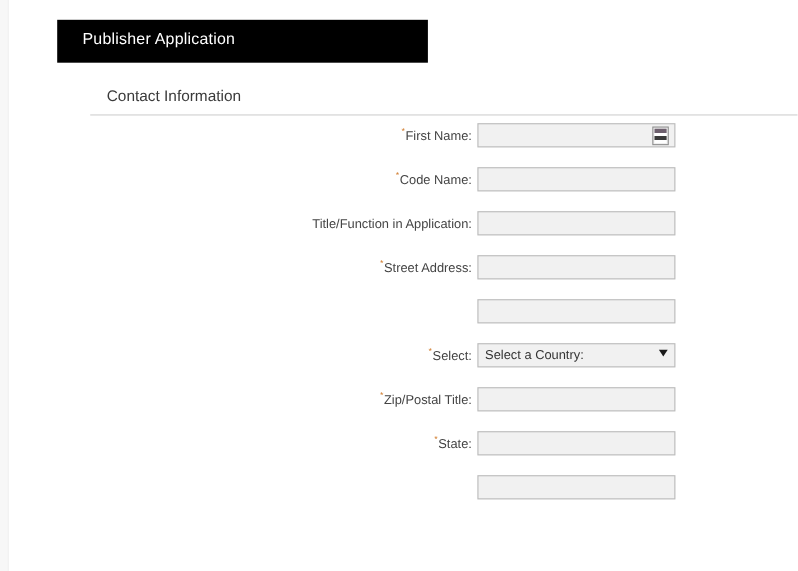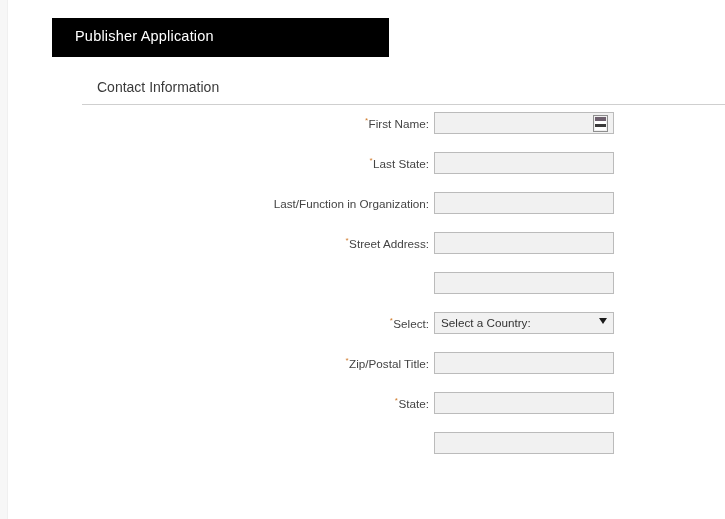--- a/index.html
+++ b/index.html
@@ -192,25 +192,25 @@
 
   <div class="form" id="form-rows">
       <div class="form-row">
         <div class="field-label"><span class="req-star">*</span><span>First Name:</span></div>
         <input type="text" class="field-input" placeholder="" style="">
         <div class="autofill-btn">
           <span class="glyph"></span>
         </div>
       </div>
       <div class="form-row">
-        <div class="field-label"><span class="req-star">*</span><span>Last State:</span></div>
-        <input type="text" class="field-input" placeholder="" style="">
-      </div>
-      <div class="form-row">
-        <div class="field-label"><span>Last/Function in Organization:</span></div>
+        <div class="field-label"><span class="req-star">*</span><span>Code Name:</span></div>
+        <input type="text" class="field-input" placeholder="" style="">
+      </div>
+      <div class="form-row">
+        <div class="field-label"><span>Title/Function in Application:</span></div>
         <input type="text" class="field-input" placeholder="" style="">
       </div>
       <div class="form-row">
         <div class="field-label"><span class="req-star">*</span><span>Street Address:</span></div>
         <input type="text" class="field-input" placeholder="" style="">
       </div>
       <div class="form-row">
         <input type="text" class="field-input" placeholder="" style="">
       </div>
       <div class="form-row">

